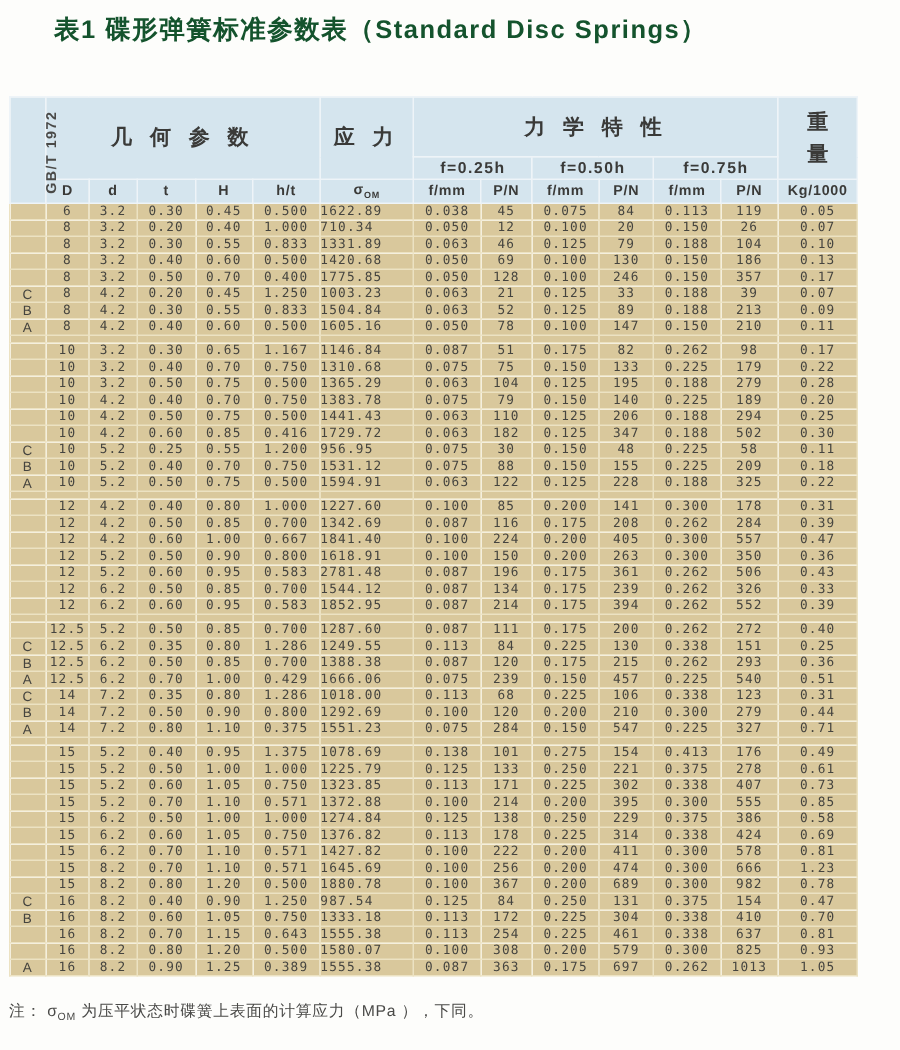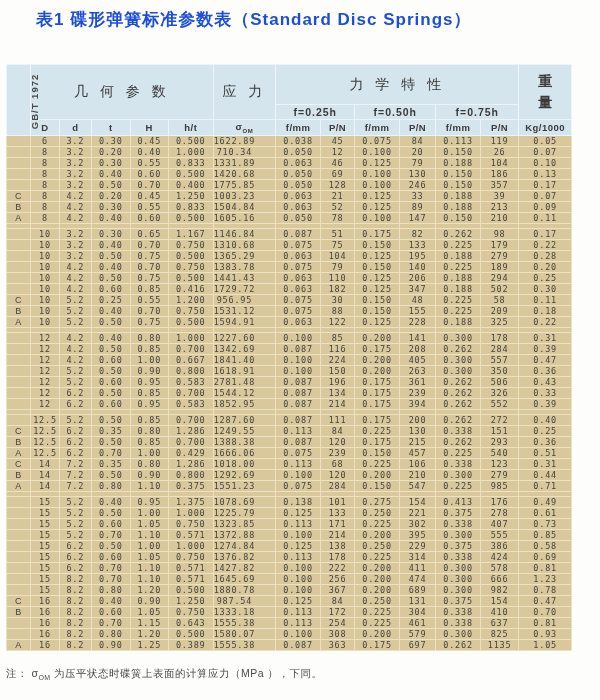--- a/index.html
+++ b/index.html
@@ -3,53 +3,53 @@
 <meta charset="utf-8">
 <style>
   html,body{margin:0;padding:0;background:#888;}
   #page{
     position:relative;width:600px;height:700px;background:#fdfdfb;
     margin:0 auto;overflow:hidden;
     font-family:"Liberation Sans","DejaVu Sans",sans-serif;
   }
   #title{
     position:absolute;left:36px;top:8px;
-    font-size:17px;font-weight:bold;color:#1d4ed8;letter-spacing:1px;
+    font-size:17px;font-weight:bold;color:#14532d;letter-spacing:1px;
     white-space:nowrap;
   }
   table#springs{
     position:absolute;left:6px;top:64px;width:566px;
     border-collapse:collapse;table-layout:fixed;
   }
   #springs th{
     background:#d5e5ee;border:1px solid #eef4f8;
     font-weight:bold;color:#3a3a38;padding:0;
   }
-  #springs .h1 th.big{font-size:14px;font-weight:normal;letter-spacing:4px;margin-top:48px;}
+  #springs .h1 th.big{font-size:14px;font-weight:bold;letter-spacing:4px;margin-top:48px;}
   #springs .h1 th.weight{font-size:14px;font-weight:bold;letter-spacing:0;text-decoration:underline;}
   #springs .h1 th.weight span{display:inline-block;width:1.1em;line-height:1.5;word-break:break-all;}
   #springs th.gb{width:24px;}
   #springs th.gb span{
     display:inline-block;transform:rotate(-90deg);white-space:nowrap;
     font-size:9.5px;color:#4a4a48;letter-spacing:1px;
   }
   #springs .h1{height:40px;}
   #springs .h2{height:15px;}
   #springs .h2 th{font-size:10.5px;letter-spacing:1px;}
   #springs .h3{height:16px;}
   #springs .h3 th{font-size:9.5px;letter-spacing:0.5px;}
   #springs .h3 th sub{font-size:6px;}
   #springs td{
     background:#d9c89c;border:1px solid #ece2c2;
     font-family:"DejaVu Sans Mono","Liberation Mono",monospace;
     font-size:8.5px;letter-spacing:0.8px;color:#45443f;
     text-align:center;padding:0;height:10px;line-height:10px;
     overflow:hidden;white-space:nowrap;
   }
-  #springs td.sig{text-align:center;padding-right:20px;}
+  #springs td.sig{text-align:left;padding-right:20px;}
   #springs td.lab{font-family:"Liberation Sans",sans-serif;font-size:9px;}
   #springs tr.gap td{height:4px;line-height:4px;}
   #footnote{
     position:absolute;left:6px;top:667px;font-size:10.5px;color:#4a4a48;
     letter-spacing:0.5px;
   }
   #footnote sub{font-size:7px;}
 </style>
 </head>
 <body>
@@ -639,21 +639,21 @@
           <td>7.2</td>
           <td>0.80</td>
           <td>1.10</td>
           <td>0.375</td>
           <td class="sig">1551.23</td>
           <td>0.075</td>
           <td>284</td>
           <td>0.150</td>
           <td>547</td>
           <td>0.225</td>
-          <td>985</td>
+          <td>327</td>
           <td>0.71</td>
         </tr>
         <tr class="gap">
           <td></td>
           <td></td>
           <td></td>
           <td></td>
           <td></td>
           <td></td>
           <td></td>
@@ -879,21 +879,21 @@
           <td>8.2</td>
           <td>0.90</td>
           <td>1.25</td>
           <td>0.389</td>
           <td class="sig">1555.38</td>
           <td>0.087</td>
           <td>363</td>
           <td>0.175</td>
           <td>697</td>
           <td>0.262</td>
-          <td>1135</td>
+          <td>1013</td>
           <td>1.05</td>
         </tr>
       </tbody>
   </table>
 
   <div id="footnote">
     <span>注： </span><span>σ</span><sub>OM</sub><span> 为压平状态时碟簧上表面的计算应力（MPa ），下同。</span>
   </div>
 
 </div>

